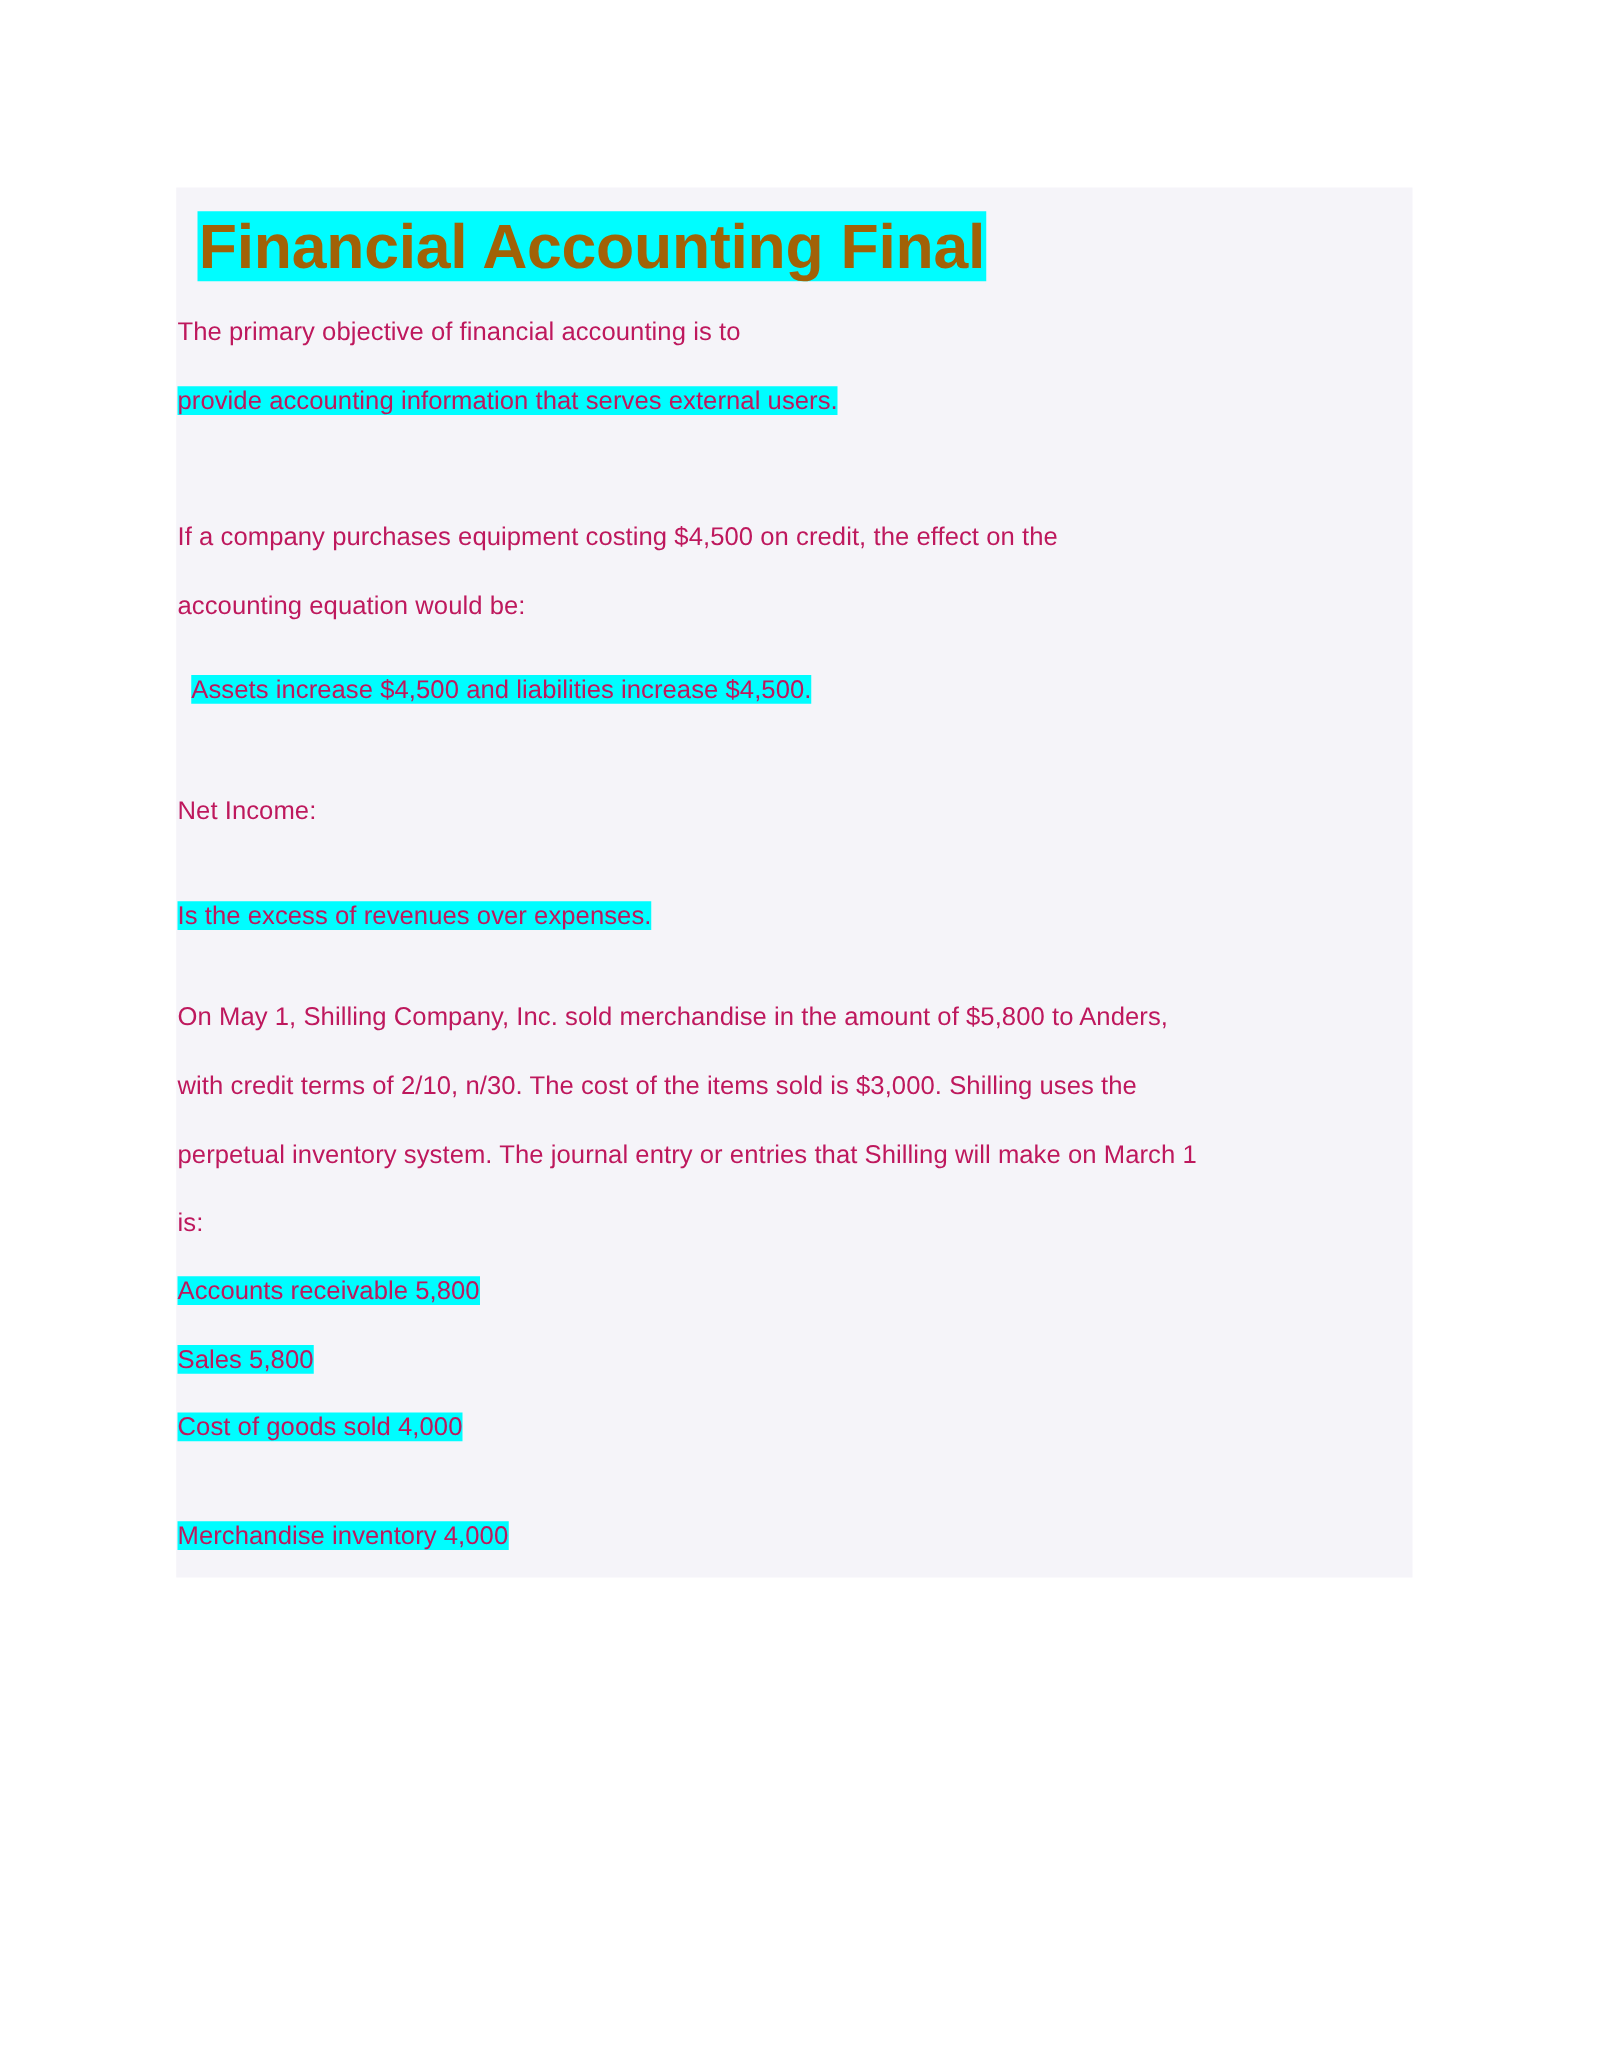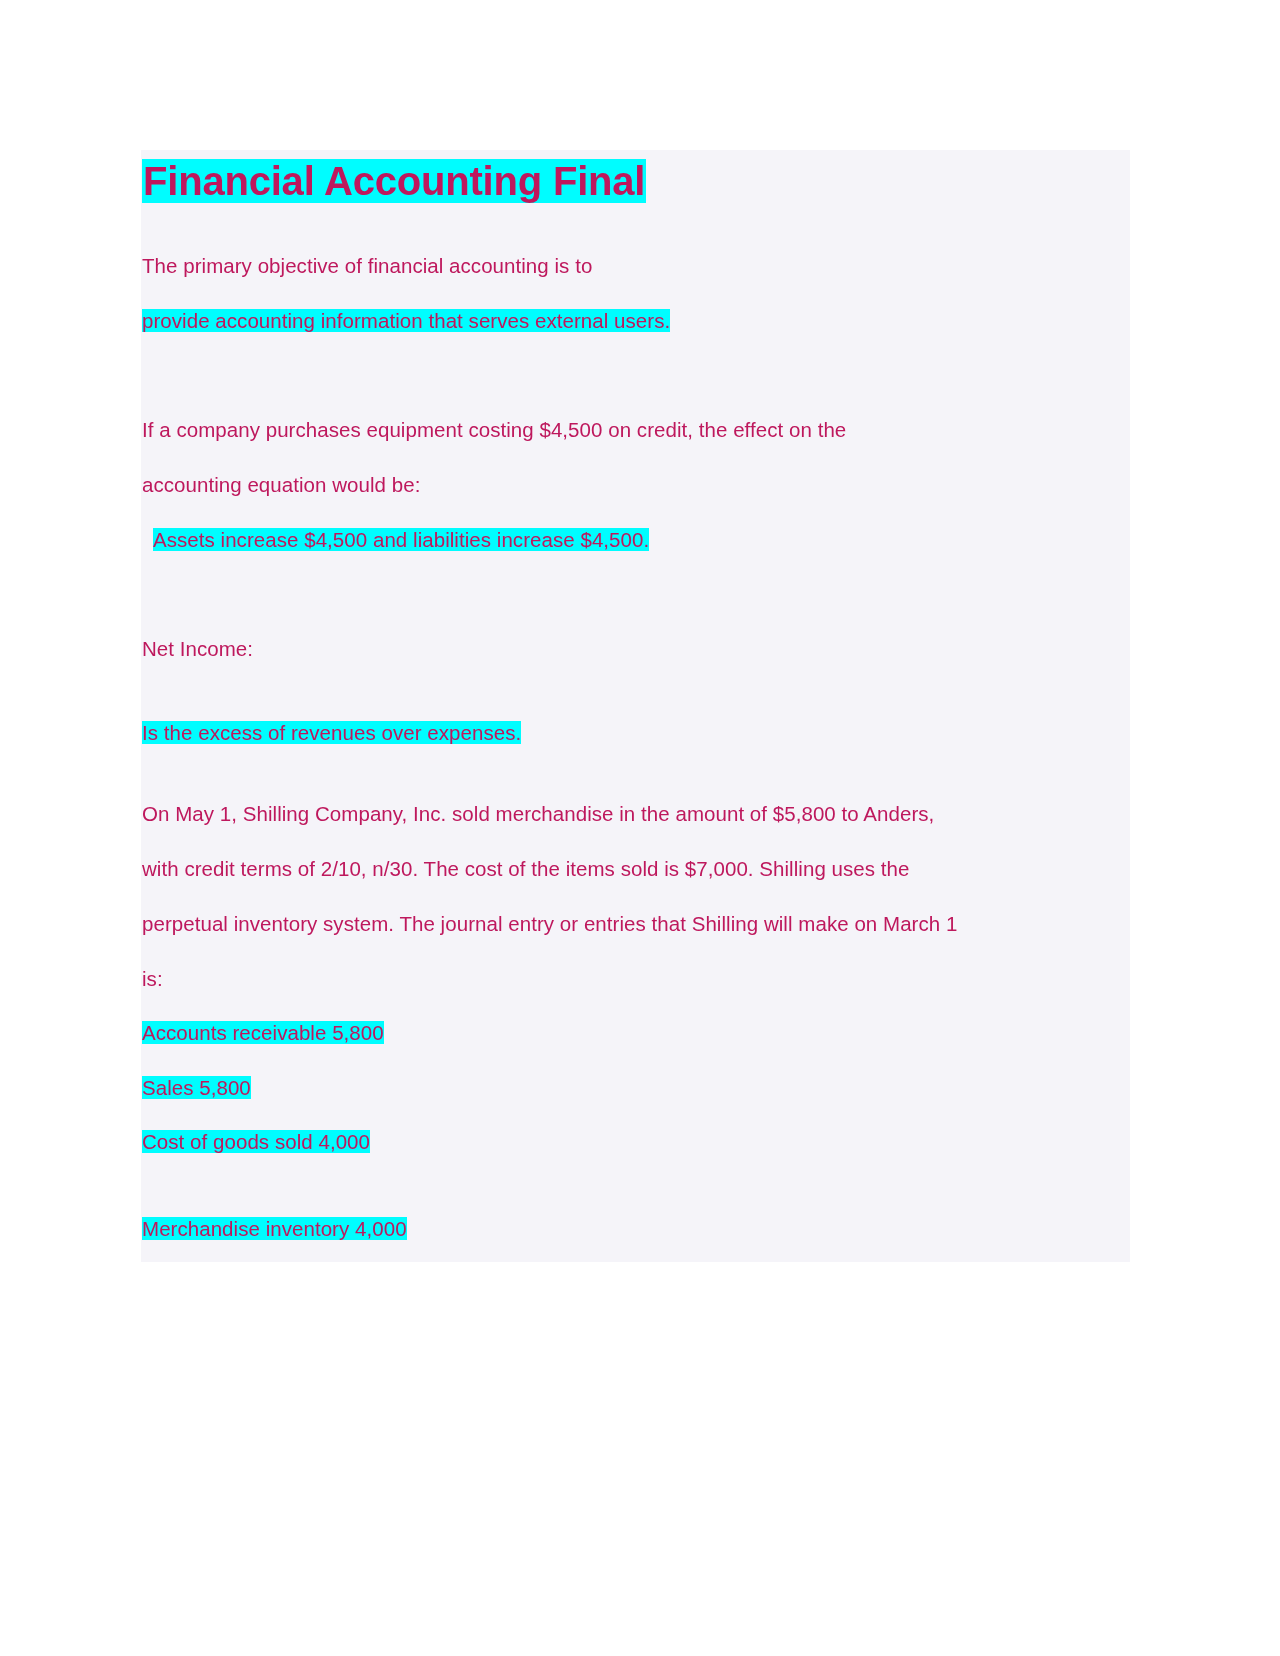--- a/index.html
+++ b/index.html
@@ -31,30 +31,30 @@
 
   
   #doc-body {
     position: absolute;
     left: 0px;
     top: 0px;
     width: 989px;
   }
 
   .doc-title {
-    margin: 0;
+    margin: 16px;
     padding: 0;
     position: absolute;
     left: 1px;
     top: 1px;
-    font-size: 40px;
+    font-size: 50px;
     font-weight: bold;
     line-height: 60px;
     letter-spacing: -0.2px;
-    color: #be185d;
+    color: #a16207;
     white-space: nowrap;
   }
   .doc-title .hl {
     background: #00fdff;
     padding: 0 1px;
     box-decoration-break: clone;
     -webkit-box-decoration-break: clone;
   }
 
   
@@ -84,29 +84,29 @@
     <h1 class="doc-title"><span class="hl">Financial Accounting Final</span></h1>
 
     <div class="line" style="top:102px;"><span>The primary objective of financial accounting is to</span></div>
 
     <div class="line" style="top:157px;"><span class="hl">provide accounting information that serves external users.</span></div>
 
     <div class="line" style="top:266px;"><span>If a company purchases equipment costing $4,500 on credit, the effect on the</span></div>
 
     <div class="line" style="top:321px;"><span>accounting equation would be:</span></div>
 
-    <div class="line" style="top:376px;padding-left:11px;"><span class="hl">Assets increase $4,500 and liabilities increase $4,500.</span></div>
+    <div class="line" style="top:388px;padding-left:11px;"><span class="hl">Assets increase $4,500 and liabilities increase $4,500.</span></div>
 
     <div class="line" style="top:485px;"><span>Net Income:</span></div>
 
     <div class="line" style="top:569px;"><span class="hl">Is the excess of revenues over expenses.</span></div>
 
     <div class="line" style="top:650px;"><span>On May 1, Shilling Company, Inc. sold merchandise in the amount of $5,800 to Anders,</span></div>
 
-    <div class="line" style="top:705px;"><span>with credit terms of 2/10, n/30. The cost of the items sold is $7,000. Shilling uses the</span></div>
+    <div class="line" style="top:705px;"><span>with credit terms of 2/10, n/30. The cost of the items sold is $3,000. Shilling uses the</span></div>
 
     <div class="line" style="top:760px;"><span>perpetual inventory system. The journal entry or entries that Shilling will make on March 1</span></div>
 
     <div class="line" style="top:815px;"><span>is:</span></div>
 
     <div class="line" style="top:869px;"><span class="hl">Accounts receivable 5,800</span></div>
 
     <div class="line" style="top:924px;"><span class="hl">Sales 5,800</span></div>
 
     <div class="line" style="top:978px;"><span class="hl">Cost of goods sold 4,000</span></div>

